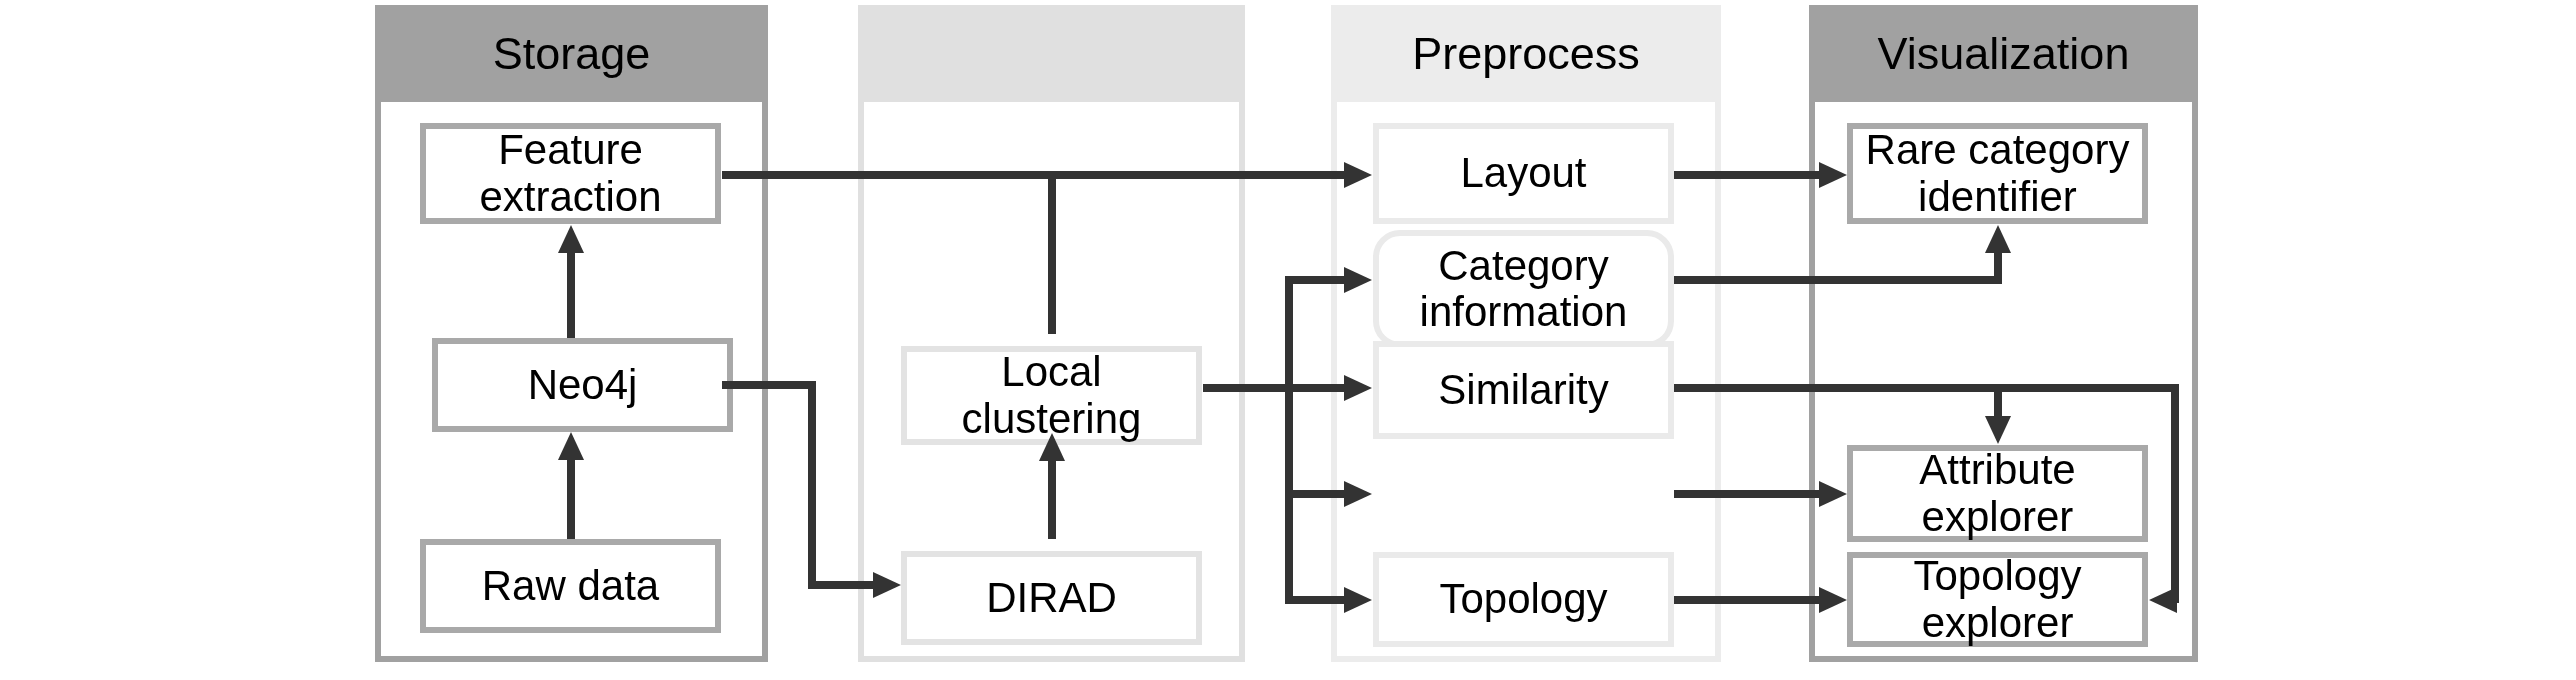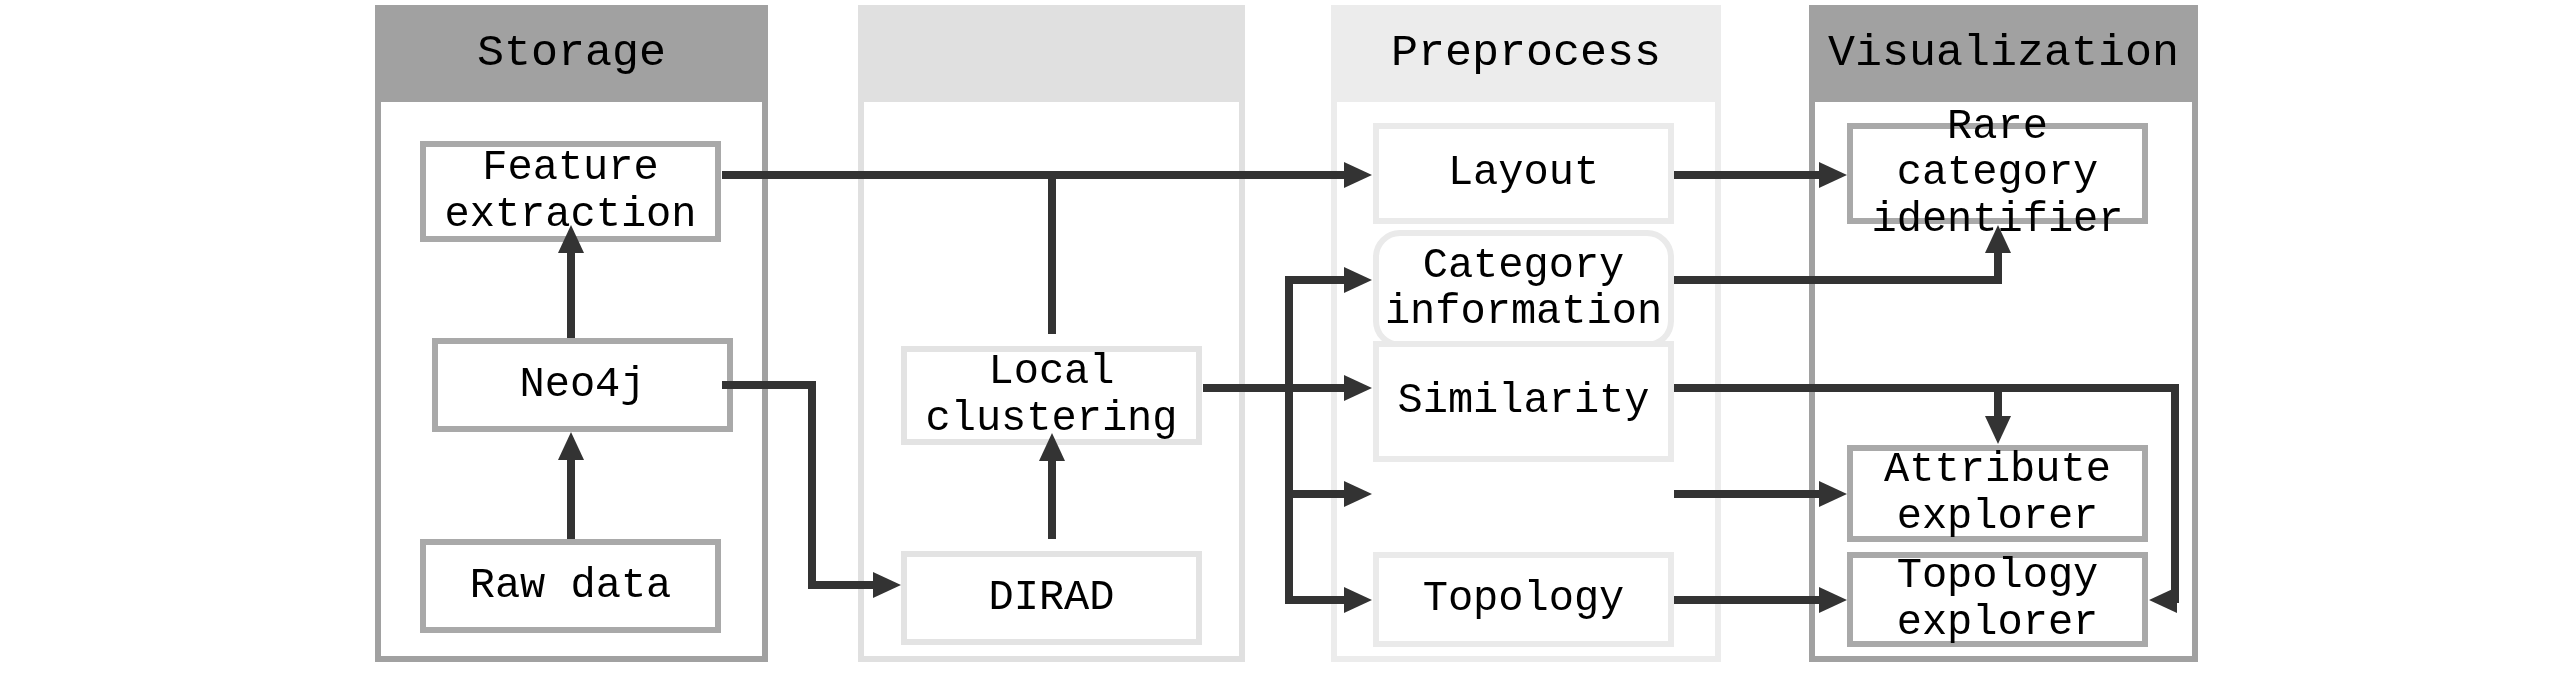--- a/index.html
+++ b/index.html
@@ -1,20 +1,20 @@
 <!DOCTYPE html>
 <html style="--bg: #ffffff; --text: #000000; --arrow: #333333; --header-dark: #a1a1a1; --header-analysis: #e0e0e0; --header-preprocess: #ececec; --box-dark: #a9a9a9; --box-analysis: #e3e3e3; --box-preprocess: #eaeaea;font-size:10.3px"><head>
 <meta charset="utf-8">
 <style>
   html,body{margin:0;padding:0;background:#fff;}
   #canvas{
     position:relative;
     width:2576px;height:681px;
     background:var(--bg,#fff);
-    font-family:Liberation Mono, monospace;
+    font-family:Liberation Sans, sans-serif;
     color:var(--text,#000);
     overflow:hidden;
   }
   
   .col{position:absolute;top:5.1px;height:657px;}
   .col.dark{background:var(--header-dark,#a1a1a1);}
   .col.lt-a{background:var(--header-analysis,#e0e0e0);}
   .col.lt-p{background:var(--header-preprocess,#ececec);}
   .col-header{
     position:absolute;top:0;left:0;right:0;height:97px;
@@ -58,33 +58,33 @@
   <div class="col lt-p" style="left:1331px;width:390px;">
     <div class="col-header">Preprocess</div>
     <div class="col-body"></div>
   </div>
 
   <div class="col dark" style="left:1809px;width:389px;">
     <div class="col-header">Visualization</div>
     <div class="col-body"></div>
   </div>
 
-  <div class="box bdark" style="left:420px;top:123px;width:301px;height:101px;margin-top:18px;">Feature
+  <div class="box bdark" style="left:420px;top:123px;width:301px;height:101px;">Feature
 extraction</div>
   <div class="box bdark" style="left:420px;top:338px;width:301px;height:94px;margin-left:12px;">Neo4j</div>
   <div class="box bdark" style="left:420px;top:539px;width:301px;height:94px;text-align:right;">Raw data</div>
 
   <div class="box ba" style="left:901px;top:334px;width:301px;height:99px;">Local
 clustering</div>
   <div class="box ba" style="left:901px;top:539px;width:301px;height:94px;">DIRAD</div>
 
   <div class="box bp" style="left:1373px;top:123px;width:301px;height:101px;">Layout</div>
   <div class="box bp" style="left:1373px;top:230px;width:301px;height:118px;border-radius:27px;">Category
 information</div>
-  <div class="box bp" style="left:1373px;top:341px;width:301px;height:121px;">Similarity</div>
+  <div class="box bp" style="left:1373px;top:341px;width:301px;height:98px;">Similarity</div>
   <div class="box bp" style="left:1373px;top:552px;width:301px;height:95px;">Topology</div>
 
   <div class="box bdark" style="left:1847px;top:123px;width:301px;height:101px;">Rare category
 identifier</div>
   <div class="box bdark" style="left:1847px;top:445px;width:301px;height:97px;">Attribute
 explorer</div>
   <div class="box bdark" style="left:1847px;top:552px;width:301px;height:95px;">Topology
 explorer</div>
 
   <div class="head u" style="left:558px;top:432px;"></div>

